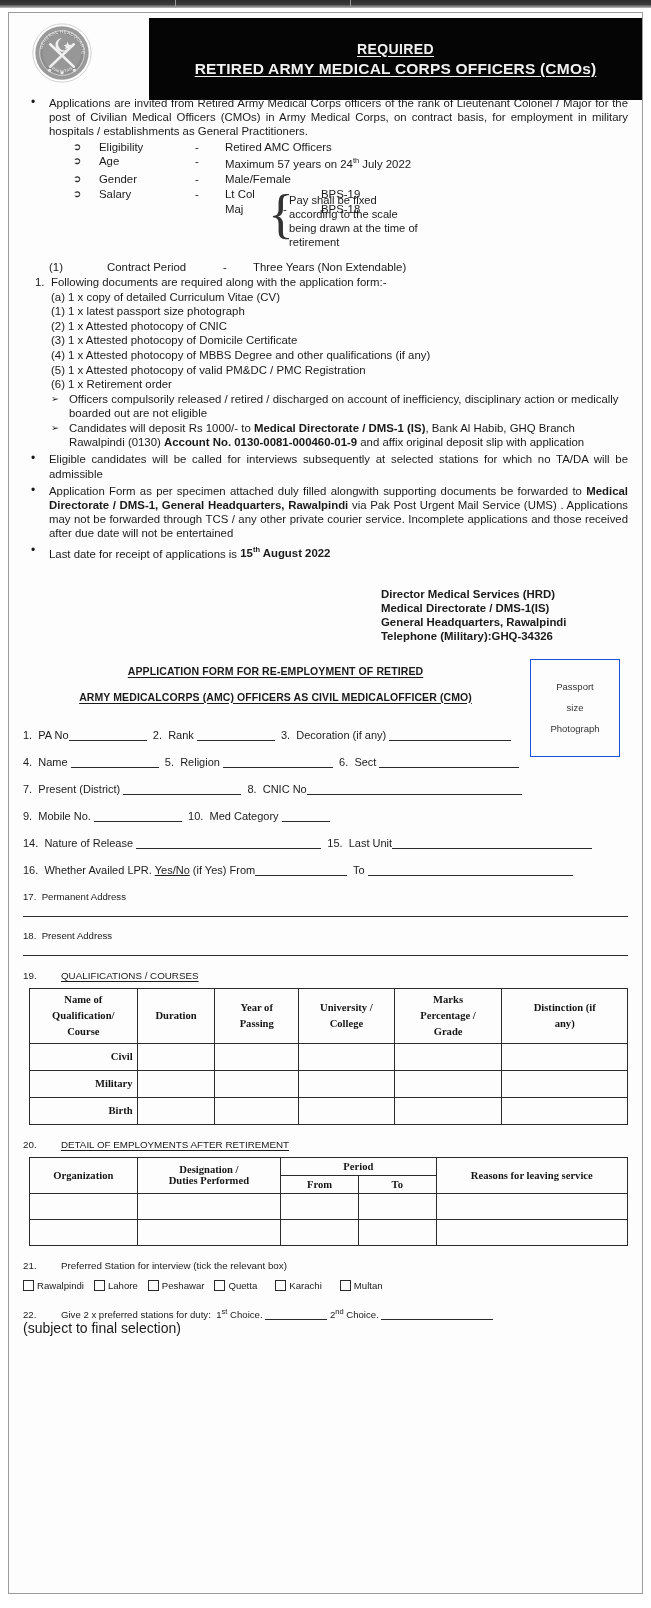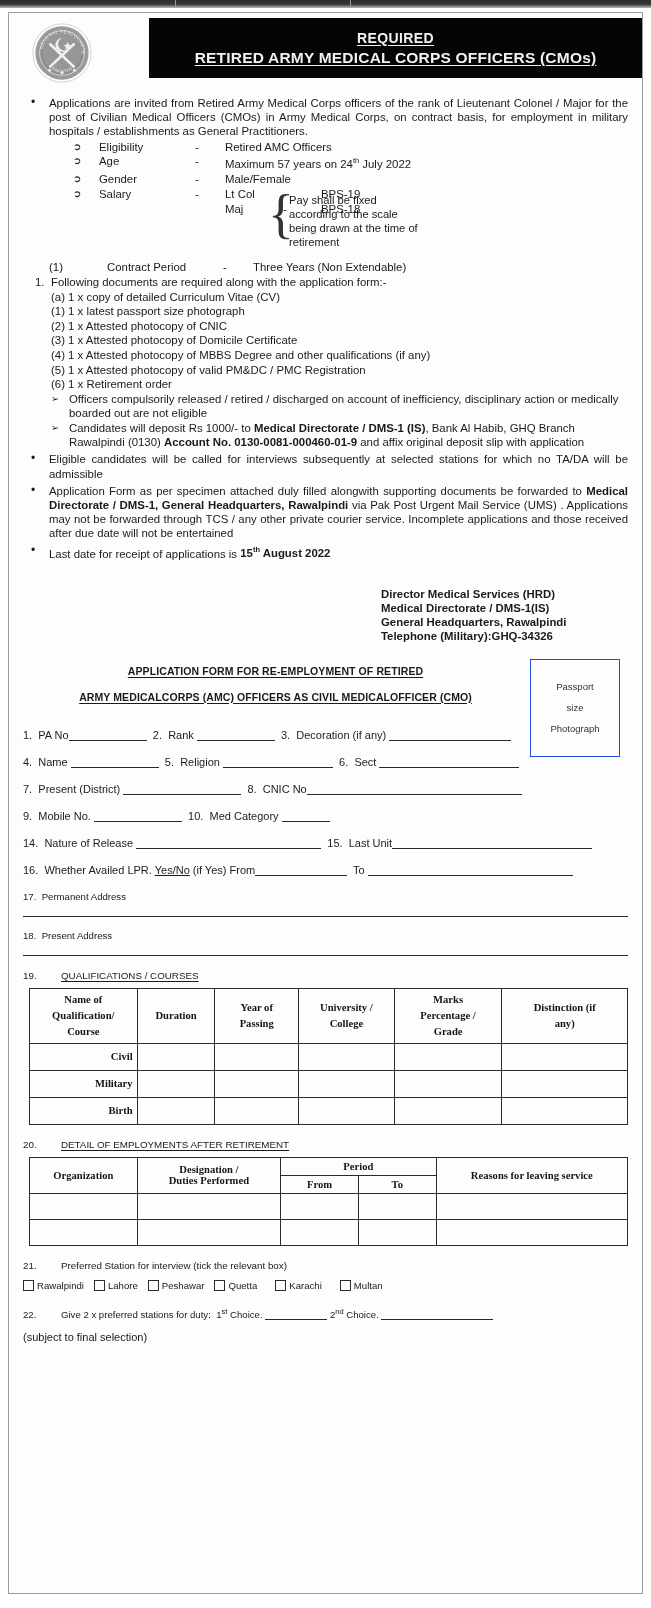--- a/index.html
+++ b/index.html
@@ -35,21 +35,21 @@
     position: relative;
     height: 70px;
     margin: 5px 4px 0 4px;
   }
   .crest {
     position: absolute; left: 18px; top: 4px;
     width: 62px; height: 62px;
   }
   .hdr-black {
     position: absolute; left: 136px; top: 0;
-    width: 493px; height: 60px;
+    width: 493px; height: 82px;
     background: #050505;
     display: flex; flex-direction: column;
     align-items: center; justify-content: center;
     gap: 3px;
   }
   .hdr-line1 {
     color: #f2f2f2; font-size: 14px; font-weight: bold;
     letter-spacing: .4px; text-decoration: underline;
     text-underline-offset: 2px;
   }
@@ -249,21 +249,21 @@
   }
   .chk.wide { margin-right: 18px; }
   .q22 {
     padding: 0 14px; margin-top: 16px;
     font-size: 9.6px; white-space: nowrap;
   }
   .q22 .u {
     display: inline-block; border-bottom: 1px solid #2a2a2a;
     height: 10px; vertical-align: bottom;
   }
-  .q22b { padding: 0 14px; margin-top: 11px; font-size: 11px; }
+  .q22b { padding: 0 14px; margin-top: 0; font-size: 14px; }
 </style>
 </head>
 <body>
 
 <div class="top-strip">
   <div class="seam1"></div>
   <div class="seam2"></div>
 </div>
 
 <div class="page">

